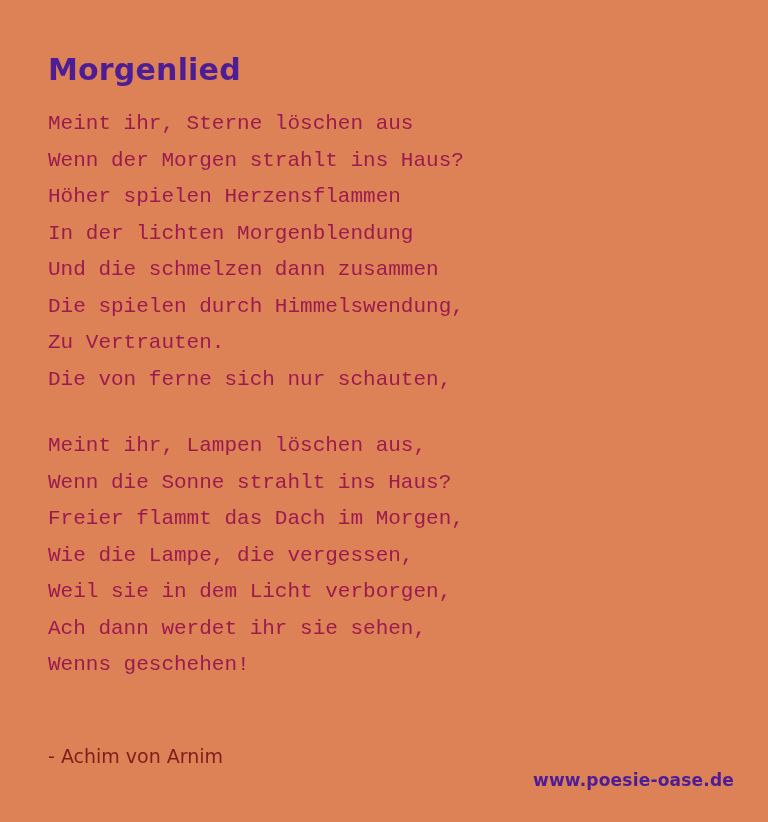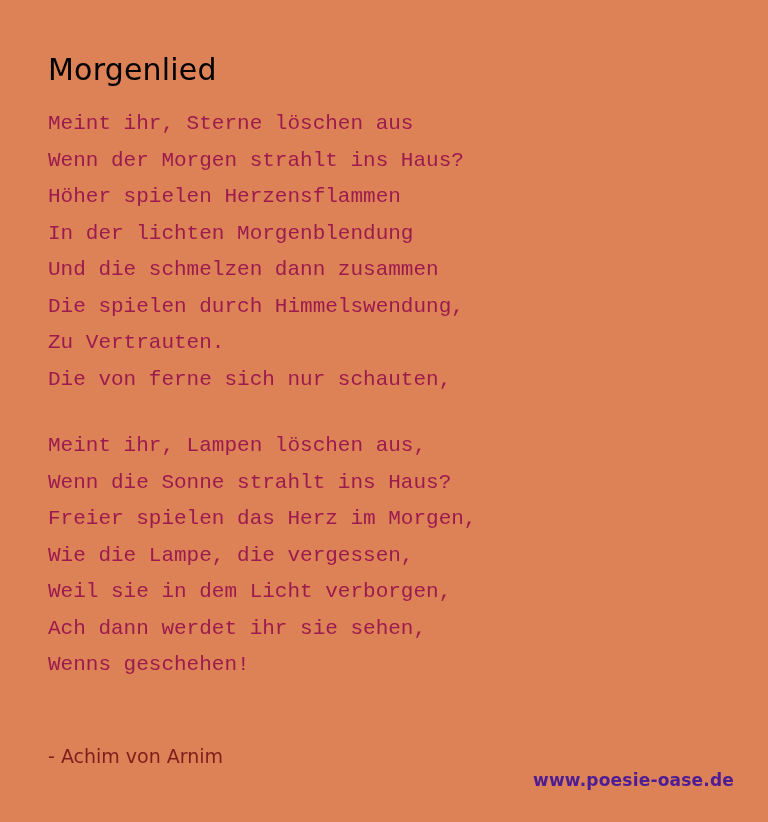--- a/index.html
+++ b/index.html
@@ -17,22 +17,22 @@
     position: relative;
     width: 768px;
     height: 822px;
     box-sizing: border-box;
   }
   .poem-title {
     position: absolute;
     left: 48px;
     top: 52px;
     font-size: 30px;
-    font-weight: normal;
-    color: #000000;
+    font-weight: bold;
+    color: #4c1d95;
     letter-spacing: 0.2px;
     line-height: 1.2;
     text-align: right;
   }
   .poem-body {
     position: absolute;
     left: 48px;
     top: 106px;
     width: 660px;
   }
@@ -87,21 +87,21 @@
       <div class="line">In der lichten Morgenblendung</div>
       <div class="line">Und die schmelzen dann zusammen</div>
       <div class="line">Die spielen durch Himmelswendung,</div>
       <div class="line">Zu Vertrauten.</div>
       <div class="line">Die von ferne sich nur schauten,</div>
     </div>
 
     <div class="stanza">
       <div class="line">Meint ihr, Lampen löschen aus,</div>
       <div class="line">Wenn die Sonne strahlt ins Haus?</div>
-      <div class="line">Freier spielen das Herz im Morgen,</div>
+      <div class="line">Freier flammt das Dach im Morgen,</div>
       <div class="line">Wie die Lampe, die vergessen,</div>
       <div class="line">Weil sie in dem Licht verborgen,</div>
       <div class="line">Ach dann werdet ihr sie sehen,</div>
       <div class="line">Wenns geschehen!</div>
     </div>
 
   </div>
 
   <div class="author">- Achim von Arnim</div>
   <div class="site">www.poesie-oase.de</div>

